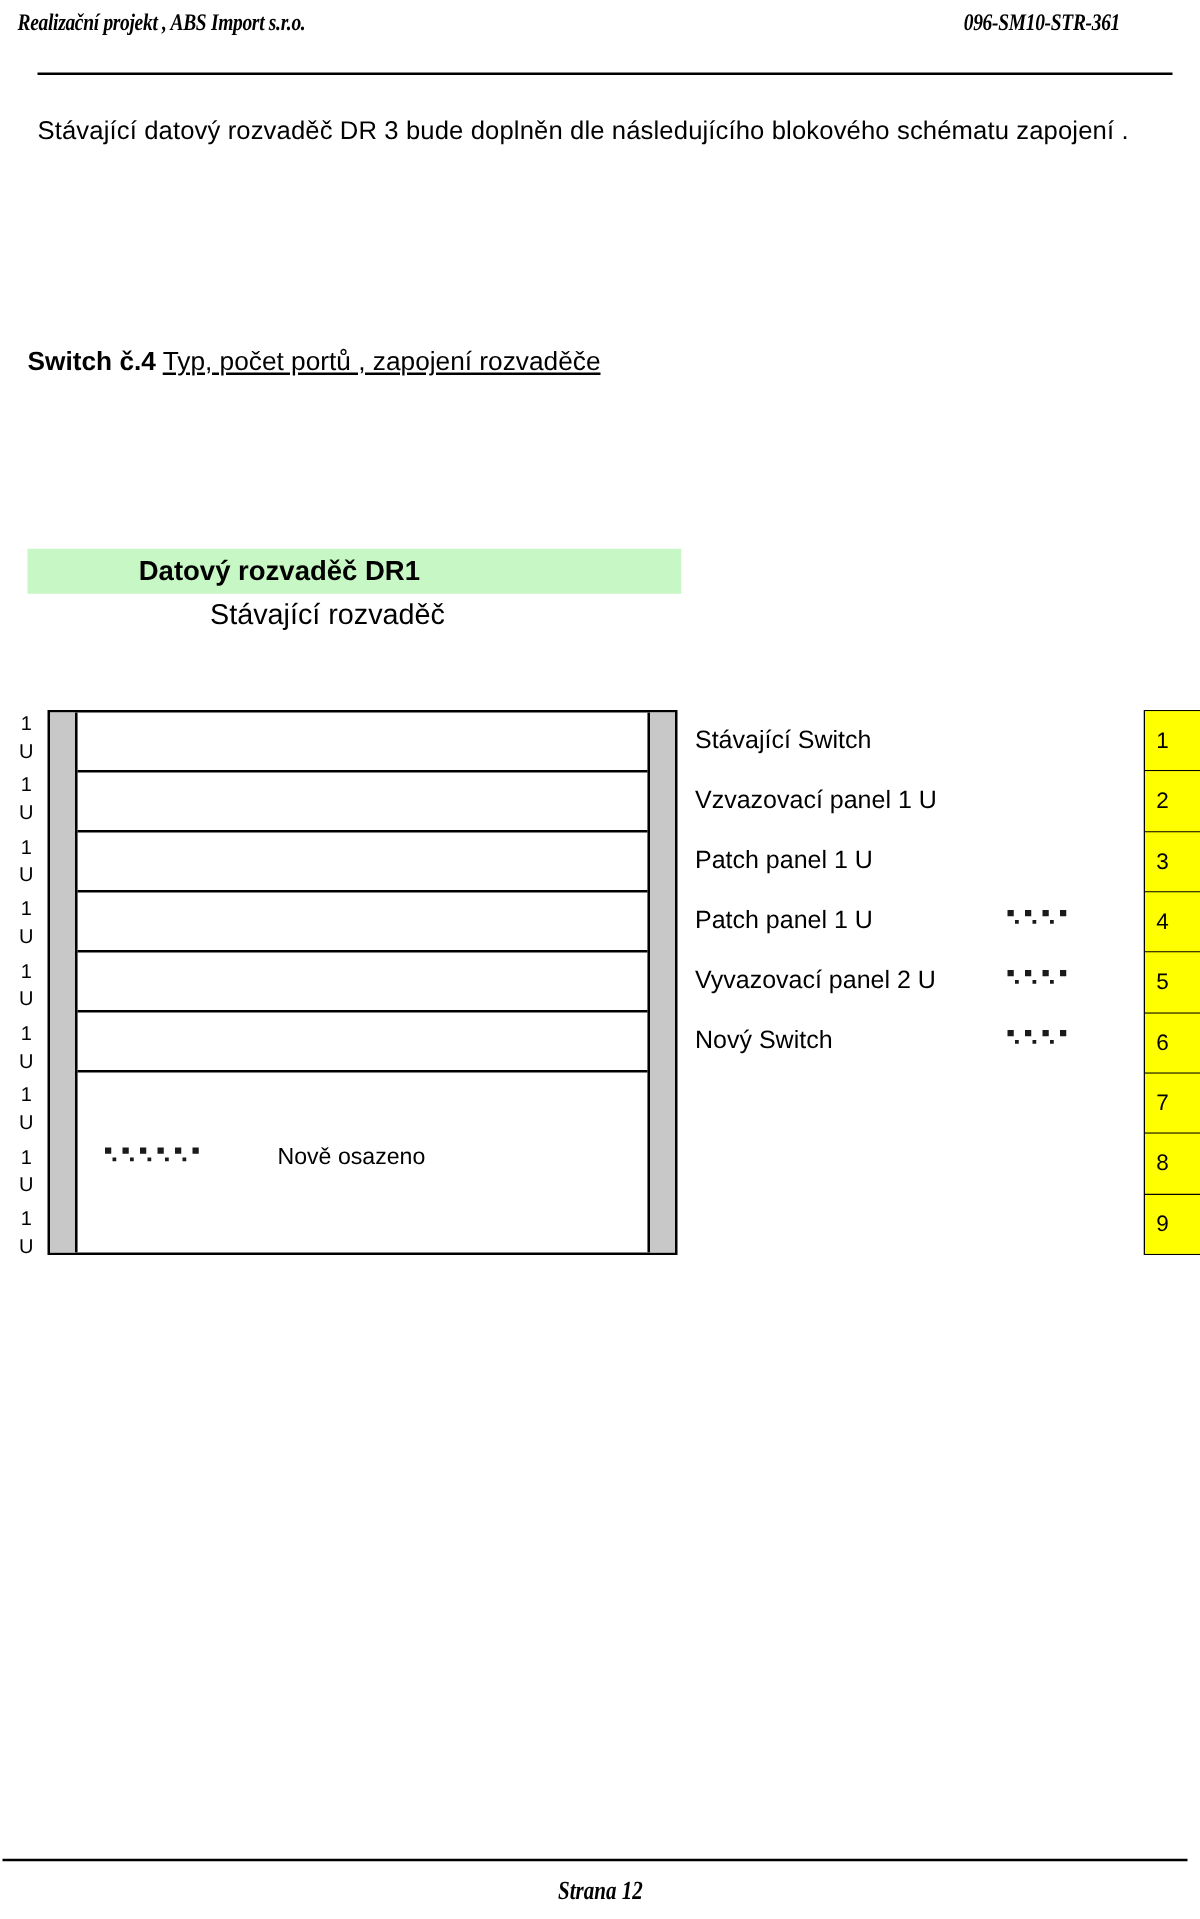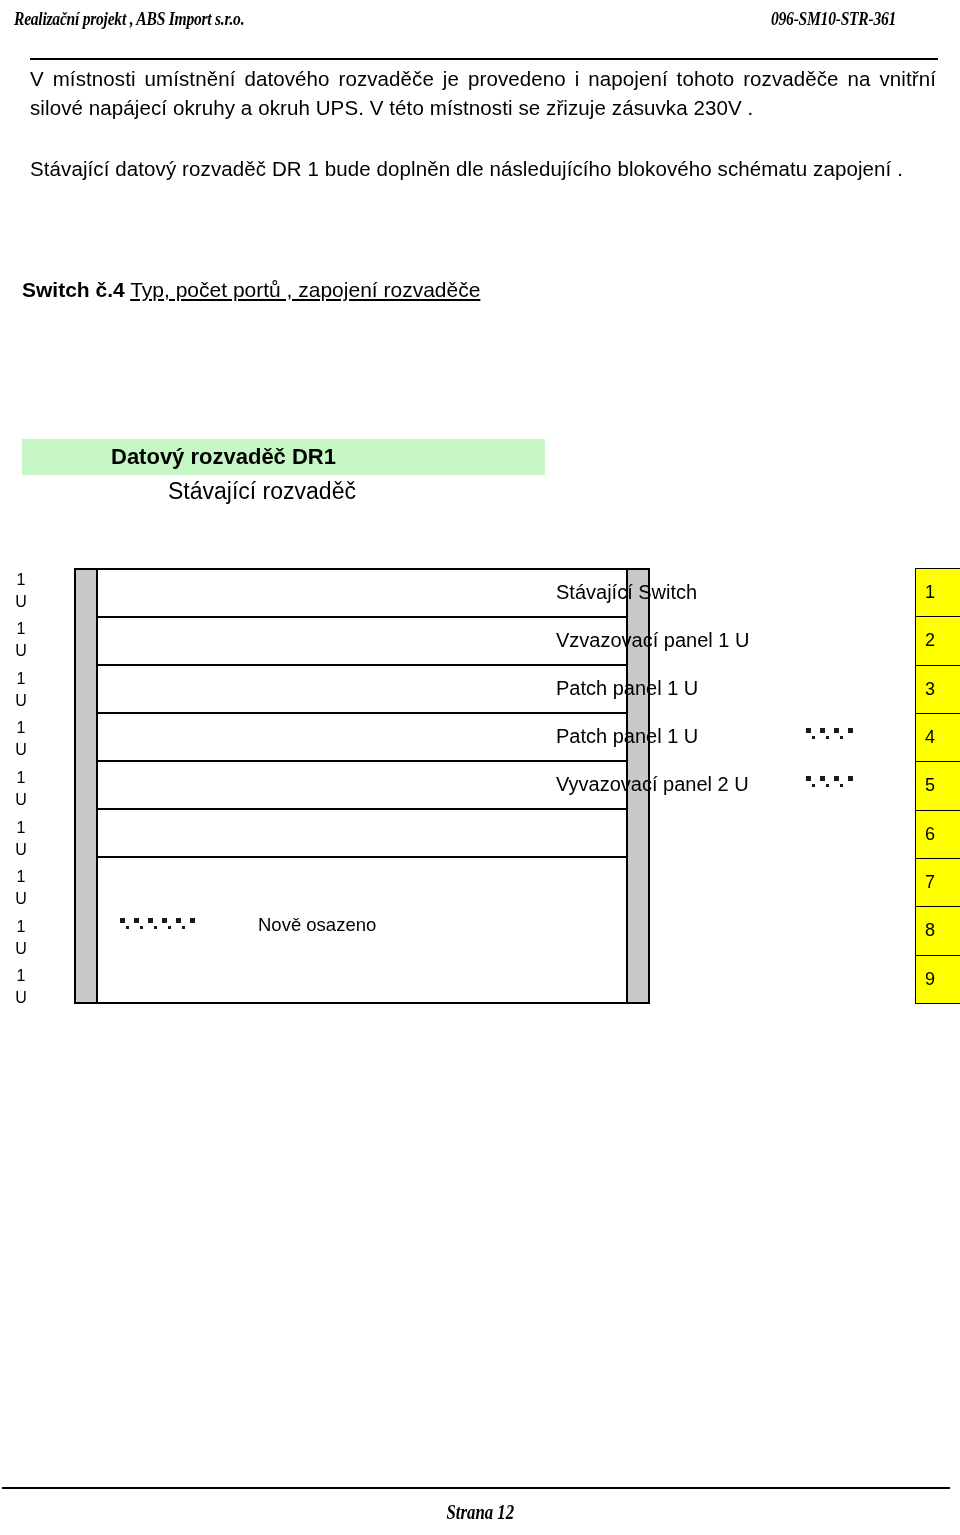--- a/index.html
+++ b/index.html
@@ -138,26 +138,25 @@
     justify-content: center;
     font-size: 16px;
     line-height: 22px;
   }
 
   
   .rack {
     position: absolute;
     left: 38px;
     top: 138px;
-    width: 576px;
+    width: 504px;
     height: 436px;
     border: 2px solid #000;
     box-sizing: border-box;
     background: #ffffff;
-    margin-left: 36px;
   }
   .rail {
     position: absolute;
     top: 0;
     bottom: 0;
     width: 20px;
     background: #c8c8c8;
     border-right: 2px solid #000;
     box-sizing: content-box;
   }
@@ -295,23 +294,22 @@
 </head>
 <body>
 
 <div class="doc-header">
   <div class="hdr-left">Realizační projekt , ABS Import s.r.o.</div>
   <div class="hdr-right">096-SM10-STR-361</div>
 </div>
 <div class="header-rule"></div>
 
 <div class="body-block">
-  <p class="para">V místnosti umístnění datového rozvaděče je provedeno i napojení tohoto rozvaděče na vnitřní silové napájecí okruhy a okruh UPS. V této místnosti  se zřizuje zásuvka 230V .</p>
   <div class="para-gap"></div>
-  <p class="para">Stávající datový rozvaděč DR 1 bude doplněn dle následujícího blokového schématu zapojení .</p>
+  <p class="para">Stávající datový rozvaděč DR 3 bude doplněn dle následujícího blokového schématu zapojení .</p>
 </div>
 
 <div class="caption">
   <span class="cap-strong">Switch č.4</span>
   <span class="cap-under">Typ, počet portů , zapojení rozvaděče</span>
 </div>
 
 <div class="figure">
 
   <div class="rack-banner">
@@ -417,20 +415,32 @@
           <i class="big" style="left: 0px;"></i>
           <i class="sml" style="left: 6px;"></i>
           <i class="big" style="left: 14px;"></i>
           <i class="sml" style="left: 20px;"></i>
           <i class="big" style="left: 28px;"></i>
           <i class="sml" style="left: 34px;"></i>
           <i class="big" style="left: 42px;"></i>
         </span>
     </div>
     <div class="device-row">
+      <span class="device-name">Nový Switch</span>
+      <span class="dotmark device-mark" style="width:60px">
+          <i class="big" style="left: 0px;"></i>
+          <i class="sml" style="left: 6px;"></i>
+          <i class="big" style="left: 14px;"></i>
+          <i class="sml" style="left: 20px;"></i>
+          <i class="big" style="left: 28px;"></i>
+          <i class="sml" style="left: 34px;"></i>
+          <i class="big" style="left: 42px;"></i>
+        </span>
+    </div>
+    <div class="device-row">
       <span class="device-name"></span>
     </div>
     <div class="device-row">
       <span class="device-name"></span>
     </div>
     <div class="device-row">
       <span class="device-name"></span>
     </div>
   </div>
 

